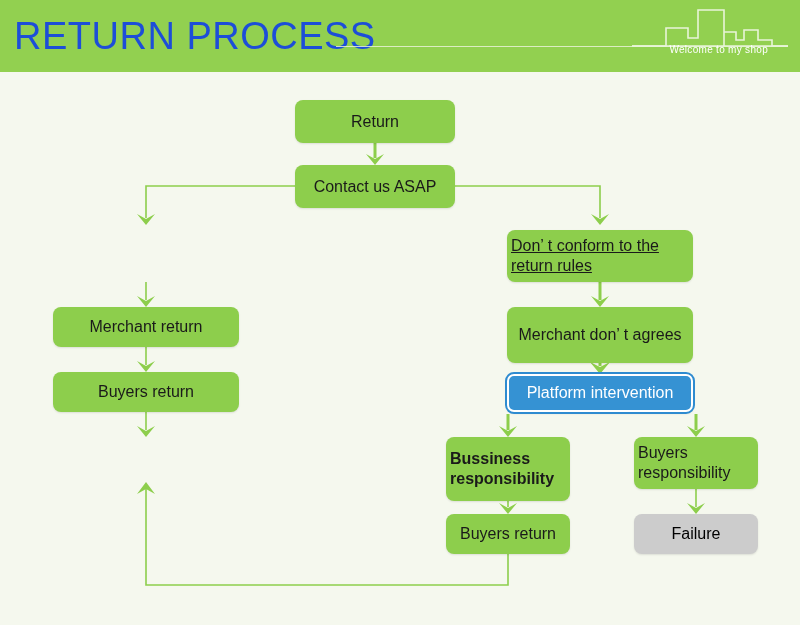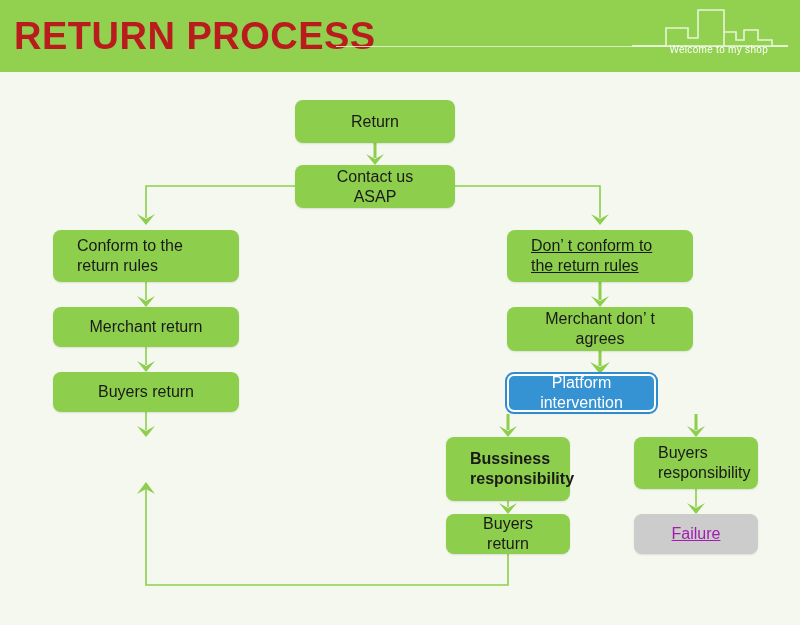--- a/index.html
+++ b/index.html
@@ -24,22 +24,22 @@
     background: #92d050;
     overflow: hidden;
   }
   #header-title {
     position: absolute;
     left: 14px;
     top: 14px;
     font-size: 38px;
     line-height: 44px;
     letter-spacing: 0.5px;
-    color: #b91c1c;
-    font-weight: bold;
+    color: #1d4ed8;
+    font-weight: normal;
     white-space: nowrap;
   }
   #header-rule {
     position: absolute;
     left: 336px;
     top: 46px;
     width: 452px;
     height: 1px;
     background: #e7f2d6;
     opacity: .85;
@@ -77,30 +77,29 @@
   .node {
     position: absolute;
     box-sizing: border-box;
     border-radius: 8px;
     background: #8dce4c;
     color: #1a1a1a;
     font-size: 16px;
     line-height: 20px;
     display: flex;
     align-items: center;
-    padding: 6px 24px;
+    padding: 6px 4px;
     box-shadow: 0 1px 2px rgba(0,0,0,.10);
   }
   .node.center { justify-content: center; text-align: center; }
   .node.left   { justify-content: flex-start; text-align: left; }
 
   .node.gray {
     background: #cccccc;
-    color: #a21caf;
-    text-decoration: underline;
+    color: #000000;
   }
   .node.highlight {
     background: #3592d3;
     color: #ffffff;
     border: 2px solid #ffffff;
     border-radius: 7px;
     box-shadow: 0 0 0 2px #2e8bd0, 0 1px 3px rgba(0,0,0,.18);
   }
 </style>
 </head>
@@ -193,42 +192,39 @@
   </svg>
 
   <div class="node center" style="left:295px;top:28px;width:160px;height:43px;">
     <span>Return</span>
   </div>
 
   <div class="node center" style="left:295px;top:93px;width:160px;height:43px;">
     <span>Contact us ASAP</span>
   </div>
 
-  <div class="node left" style="left:53px;top:158px;width:186px;height:52px;">
-    <span>Conform to the return rules</span>
-  </div>
 
   <div class="node center" style="left:53px;top:235px;width:186px;height:40px;">
     <span>Merchant return</span>
   </div>
 
   <div class="node center" style="left:53px;top:300px;width:186px;height:40px;">
     <span>Buyers return</span>
   </div>
 
 
   <div class="node left" style="left:507px;top:158px;width:186px;height:52px;text-decoration:underline;">
     <span>Don’ t conform to the return rules</span>
   </div>
 
-  <div class="node center" style="left:507px;top:235px;width:186px;height:44px;">
+  <div class="node center" style="left:507px;top:235px;width:186px;height:56px;">
     <span>Merchant don’ t agrees</span>
   </div>
 
-  <div class="node center highlight" style="left:507px;top:302px;width:149px;height:38px;text-align:center;">
+  <div class="node center highlight" style="left:507px;top:302px;width:186px;height:38px;text-align:center;">
     <span>Platform intervention</span>
   </div>
 
   <div class="node left" style="left:446px;top:365px;width:124px;height:64px;font-weight:bold;">
     <span>Bussiness responsibility</span>
   </div>
 
   <div class="node left" style="left:634px;top:365px;width:124px;height:52px;">
     <span>Buyers responsibility</span>
   </div>

